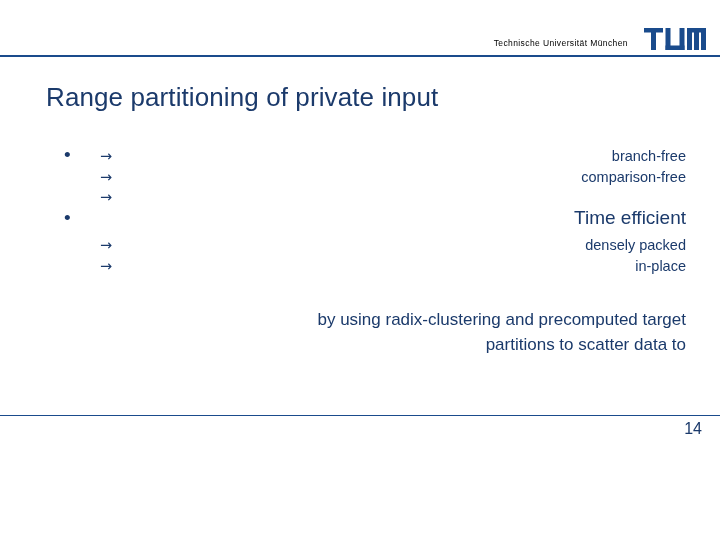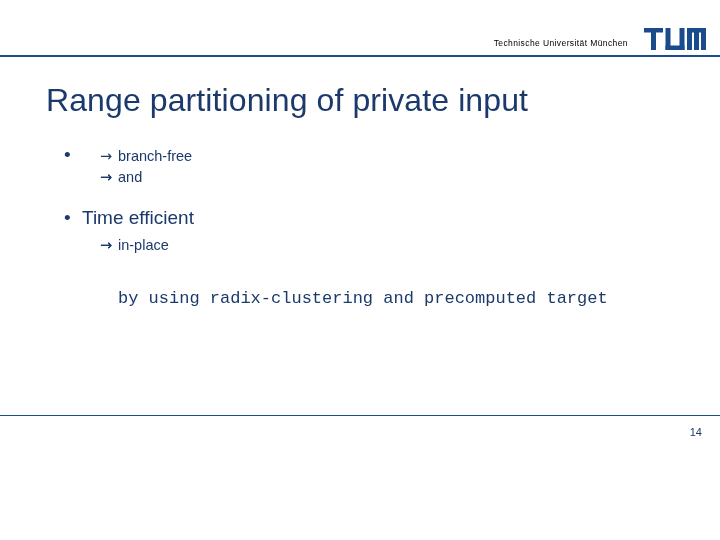--- a/index.html
+++ b/index.html
@@ -11,20 +11,21 @@
     height: 540px;
     background: #ffffff;
     font-family: "Liberation Sans", sans-serif;
     overflow: hidden;
   }
   .slide {
     position: relative;
     width: 720px;
     height: 448px;
     box-sizing: border-box;
+    text-align: right;
   }
 
   
   .header {
     position: absolute;
     top: 0;
     left: 0;
     width: 720px;
     height: 56px;
   }
@@ -51,21 +52,21 @@
     width: 720px;
     height: 2px;
     background: #1a4b8c;
   }
 
   
   .title {
     position: absolute;
     left: 46px;
     top: 82px;
-    font-size: 32px;
+    font-size: 26px;
     color: #1b3a6b;
     font-weight: normal;
     letter-spacing: 0.1px;
   }
 
   
   .content {
     position: absolute;
     left: 46px;
     top: 142px;
@@ -111,37 +112,36 @@
   }
   .gap-md { height: 18px; }
   .gap-lg { height: 30px; }
 
   .para {
     font-size: 17px;
     color: #1b3a6b;
     padding-left: 72px;
     line-height: 1.5;
     margin: 0;
-    font-family: Liberation Mono, monospace;
   }
 
   
   .footer-rule {
     position: absolute;
     left: 0;
     bottom: 32px;
     width: 720px;
     height: 1px;
     background: #1a4b8c;
   }
   .page-number {
     position: absolute;
     right: 18px;
     bottom: 10px;
-    font-size: 11px;
+    font-size: 16px;
     color: #1b3a6b;
   }
 </style>
 </head>
 <body>
 
 <div class="slide">
 
   <div class="header">
     <div class="uni-name">Technische Universität München</div>
@@ -171,46 +171,46 @@
     <div class="bullet-l1">
       <span class="dot">•</span>
     </div>
     <div class="sub-list">
       <div class="sub-item">
         <span class="arrow">→</span>
         <span>branch-free</span>
       </div>
       <div class="sub-item">
         <span class="arrow">→</span>
-      </div>
-      <div class="sub-item">
-        <span class="arrow">→</span>
-      </div>
-      <div class="sub-item noarrow">
-        <span>and</span>
+        <span>comparison-free</span>
+      </div>
+      <div class="sub-item">
+        <span class="arrow">→</span>
       </div>
     </div>
 
     <div class="gap-md"></div>
 
     <div class="bullet-l1">
       <span class="dot">•</span>
       <span>Time efficient</span>
     </div>
     <div class="sub-list">
       <div class="sub-item">
         <span class="arrow">→</span>
+        <span>densely packed</span>
       </div>
       <div class="sub-item">
         <span class="arrow">→</span>
         <span>in-place</span>
       </div>
     </div>
 
     <div class="gap-lg"></div>
 
     <div class="para">by using radix-clustering and precomputed target</div>
+    <div class="para">partitions to scatter data to</div>
   </div>
 
   <div class="footer-rule"></div>
   <div class="page-number">14</div>
 
 </div>
 
 </body></html>

